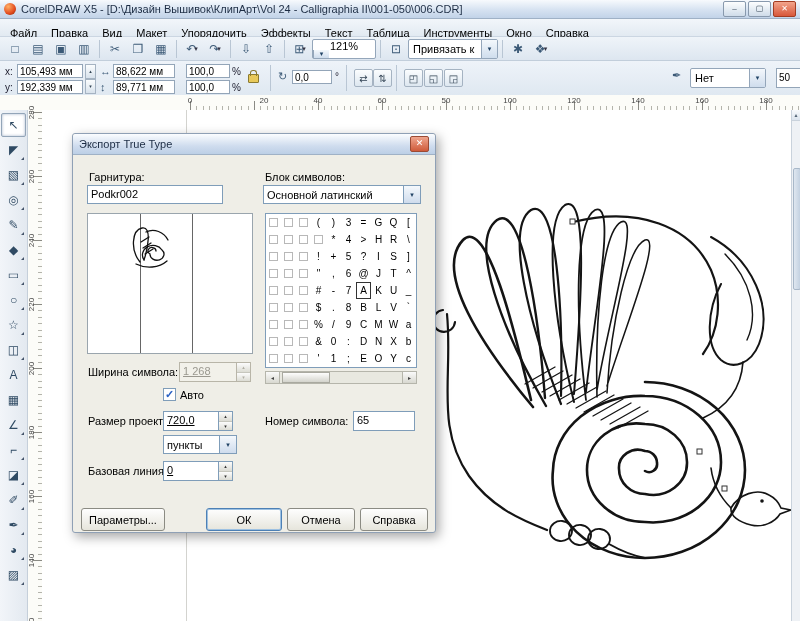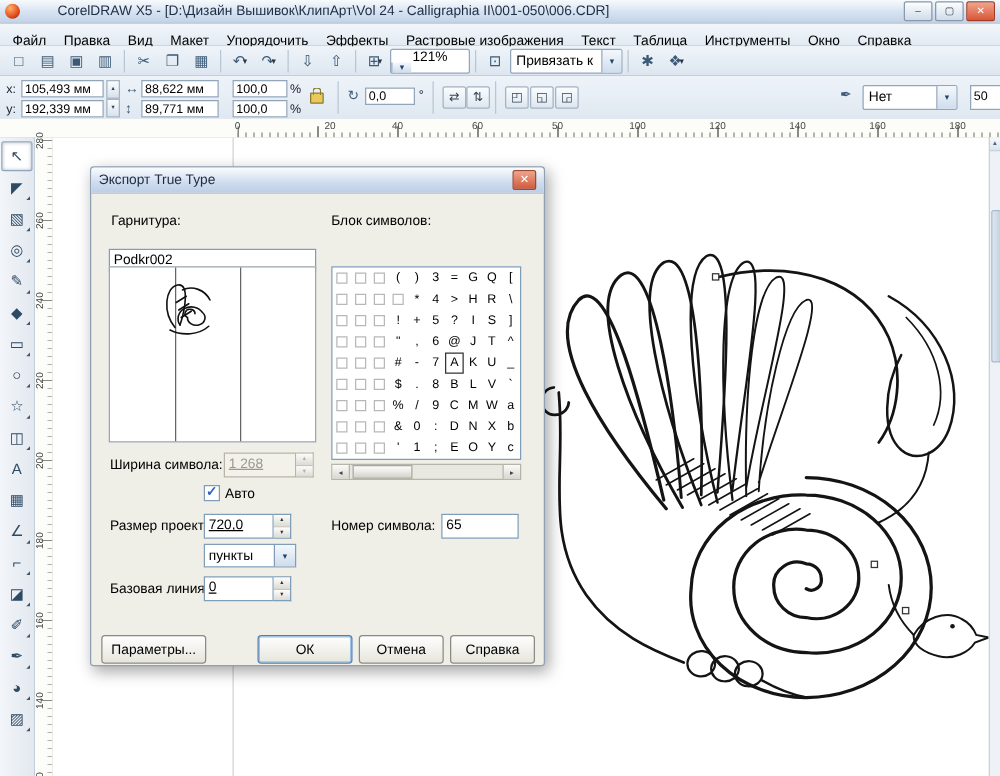--- a/index.html
+++ b/index.html
@@ -2,21 +2,21 @@
 <html><head>
 <meta charset="utf-8">
 <style>
   html,body{margin:0;padding:0;background:#9a9a9a;}
   .app{position:relative;width:800px;height:621px;background:#fff;overflow:hidden;
        font-family:"Liberation Sans",sans-serif;font-size:11px;color:#000;}
 
   
   .titlebar{position:absolute;left:0;top:0;width:800px;height:19px;box-sizing:border-box;
     background:linear-gradient(#f7fafd,#d6e2f1 55%,#c2d3e8);border-bottom:1px solid #9fb1c6;
-    display:flex;align-items:center;padding:0 4px;font-size:11px;color:#1d2d44;gap:25px;}
+    display:flex;align-items:center;padding:0 4px;font-size:11px;color:#1d2d44;}
   .app-ico{width:12px;height:12px;border-radius:50%;margin-right:5px;flex:0 0 auto;
     background:radial-gradient(circle at 35% 30%,#ffb066,#e34b1e 60%,#7a2506);}
   .title-text{flex:1;white-space:nowrap;overflow:hidden;}
   .winbtns{display:flex;gap:2px;}
   .wbtn{width:21px;height:14px;border:1px solid #8899ad;border-radius:2px;text-align:center;
     background:linear-gradient(#fdfefe,#cfdce9);font-size:8px;line-height:13px;color:#345;}
   .wbtn.close{background:linear-gradient(#f2a48c,#d8573a);color:#fff;border-color:#a23c22;}
 
   
   .menubar{position:absolute;left:0;top:19px;width:800px;height:18px;box-sizing:border-box;
@@ -162,21 +162,20 @@
     </span>
   </div>
 
   <div class="menubar">
       <span class="menu-item">Файл</span>
       <span class="menu-item">Правка</span>
       <span class="menu-item">Вид</span>
       <span class="menu-item">Макет</span>
       <span class="menu-item">Упорядочить</span>
       <span class="menu-item">Эффекты</span>
-      <span class="menu-item">Растровые изображения</span>
       <span class="menu-item">Текст</span>
       <span class="menu-item">Таблица</span>
       <span class="menu-item">Инструменты</span>
       <span class="menu-item">Окно</span>
       <span class="menu-item">Справка</span>
     </div>
 
   <div class="toolbar">
       <div class="icon-btn">□</div>
       <div class="icon-btn">▤</div>
@@ -335,23 +334,27 @@
     <div class="vs-thumb"></div>
   </div>
 
   <div class="dialog">
     <div class="dlg-title">
       <span>Экспорт True Type</span>
       <span class="dlg-close">✕</span>
     </div>
 
     <span class="dlg-lab" style="left:16px;top:37px">Гарнитура:</span>
-    <div class="txt-field" style="left:14px;top:65px;width:166px">Podkr002</div>
+    <div class="txt-field" style="left:14px;top:51px;width:136px">Podkr002</div>
 
     <span class="dlg-lab" style="left:192px;top:37px">Блок символов:</span>
+    <div class="combo2" style="left:190px;top:51px;width:158px">
+      <span class="cval">Основной латинский</span>
+      <span class="carrow">▾</span>
+    </div>
 
     <div class="preview">
       <span class="pv-line" style="left:52px"></span>
       <span class="pv-line" style="left:104px"></span>
       <svg style="position:absolute;left:38px;top:8px" width="48" height="48" viewBox="0 0 48 48">
         <g fill="none" stroke="#111" stroke-width="1.3" stroke-linecap="round">
           <path d="M14 40 C 4 28, 6 8, 16 6 C 26 4, 22 26, 18 38"></path>
           <path d="M18 38 A10 9 0 1 1 36 28 A7 6 0 1 1 24 32 A4 3.5 0 1 1 30 29"></path>
           <path d="M10 42 C 20 47, 33 46, 41 39"></path>
           <path d="M20 10 C 28 6, 38 10, 42 18"></path>

